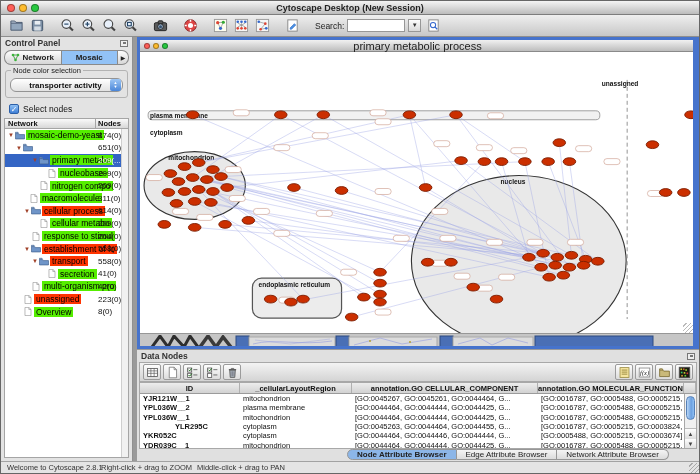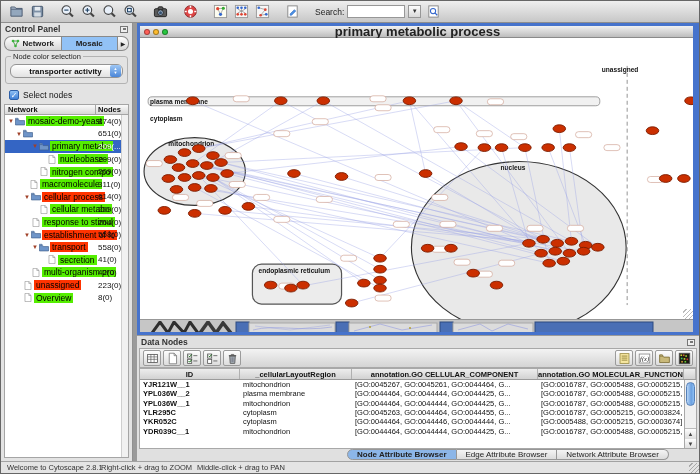--- a/index.html
+++ b/index.html
@@ -70,21 +70,21 @@
   .tcount{position:absolute;left:93px;font-size:8px;color:#111;}
   .tree-row.sel .tcount{color:#fff;}
   
   .workspace{flex:1;position:relative;background:#9a9a9a;min-width:0;}
   .netwin{position:absolute;left:4px;top:0;right:0;height:312px;border:3px solid #4673cc;border-right-width:6px;
           background:#c9c9c9;display:flex;flex-direction:column;}
   .net-titlebar{height:12px;flex:0 0 12px;background:linear-gradient(#f1f1f1,#bdbdbd);
                 border-bottom:1px solid #8a8a8a;position:relative;display:flex;align-items:center;}
   .net-titlebar .lights{margin-left:4px;gap:3px;}
   .net-titlebar .light{width:6px;height:6px;}
-  .net-title{position:absolute;left:2px;right:0;text-align:center;font-size:13px;font-weight:bold;color:#222;}
+  .net-title{position:absolute;left:2px;right:0;text-align:center;font-size:11px;font-weight:normal;color:#222;}
   .canvas{flex:1;background:#fff;position:relative;overflow:hidden;}
   .canvas svg{position:absolute;inset:0;width:100%;height:100%;}
   .grip{position:absolute;right:0;bottom:0;width:10px;height:10px;
         background:repeating-linear-gradient(135deg,transparent,transparent 2px,#bbb 2px,#bbb 3px);}
   .net-strip{height:13px;flex:0 0 13px;background:#c6c6c6;border-top:1px solid #979797;overflow:hidden;}
   
   .dpanel{position:absolute;left:4px;top:313px;right:0;bottom:0;background:#e0e0e0;
           display:flex;flex-direction:column;}
   .dp-toolbar{height:20px;flex:0 0 20px;margin:0 2px;background:linear-gradient(#f3f3f3,#d4d4d4);
               border:1px solid #a8a8a8;display:flex;align-items:center;padding:0 3px;gap:2px;}
@@ -119,20 +119,28 @@
              font-size:7.5px;color:#333;}
   .statusbar span{position:absolute;top:1px;}
   .sb-grip{position:absolute;right:0;bottom:0;width:10px;height:10px;
            background:repeating-linear-gradient(135deg,transparent,transparent 2px,#aaa 2px,#aaa 3px);}
 </style>
 </head>
 <body>
 
 <div class="app">
 
+  <div class="titlebar">
+    <div class="lights">
+      <div class="light l-red"></div>
+      <div class="light l-yellow"></div>
+      <div class="light l-green"></div>
+    </div>
+    <div class="win-title">Cytoscape Desktop (New Session)</div>
+  </div>
 
   <div class="toolbar">
     <div id="main-tools" style="display:flex;align-items:center;">
         <div class="tgroup">
           <button class="tool-btn">
             <svg viewBox="0 0 16 16">
               <path d="M2 5.5V3.2h4.2l1.2 1.5H14V5.5" fill="#b9c6d6" stroke="#4a5a70"></path>
               <path d="M2 5.5h12V13H2z" fill="#93a7bd" stroke="#4a5a70"></path>
             </svg>
           </button>
@@ -762,21 +770,21 @@
                 <div class="dc" style="width: 186px;">[GO:0044464, GO:0044444, GO:0044425, G...</div>
                 <div class="dc" style="width: 146px;">[GO:0016787, GO:0005488, GO:0005215, G...</div>
               </div>
               <div class="dt-row">
                 <div class="dc id" style="width: 100px;">YPL036W__1</div>
                 <div class="dc" style="width: 112px;">mitochondrion</div>
                 <div class="dc" style="width: 186px;">[GO:0044464, GO:0044444, GO:0044425, G...</div>
                 <div class="dc" style="width: 146px;">[GO:0016787, GO:0005488, GO:0005215, G...</div>
               </div>
               <div class="dt-row">
-                <div class="dc id" style="width: 100px;">YLR295C</div>
+                <div class="dc id" style="width: 100px; text-align: center;">YLR295C</div>
                 <div class="dc" style="width: 112px;">cytoplasm</div>
                 <div class="dc" style="width: 186px;">[GO:0045263, GO:0044464, GO:0044455, G...</div>
                 <div class="dc" style="width: 146px;">[GO:0016787, GO:0005215, GO:0003824, G...</div>
               </div>
               <div class="dt-row">
                 <div class="dc id" style="width: 100px;">YKR052C</div>
                 <div class="dc" style="width: 112px;">cytoplasm</div>
                 <div class="dc" style="width: 186px;">[GO:0044464, GO:0044446, GO:0044444, G...</div>
                 <div class="dc" style="width: 146px;">[GO:0005488, GO:0005215, GO:0003674]</div>
               </div>

